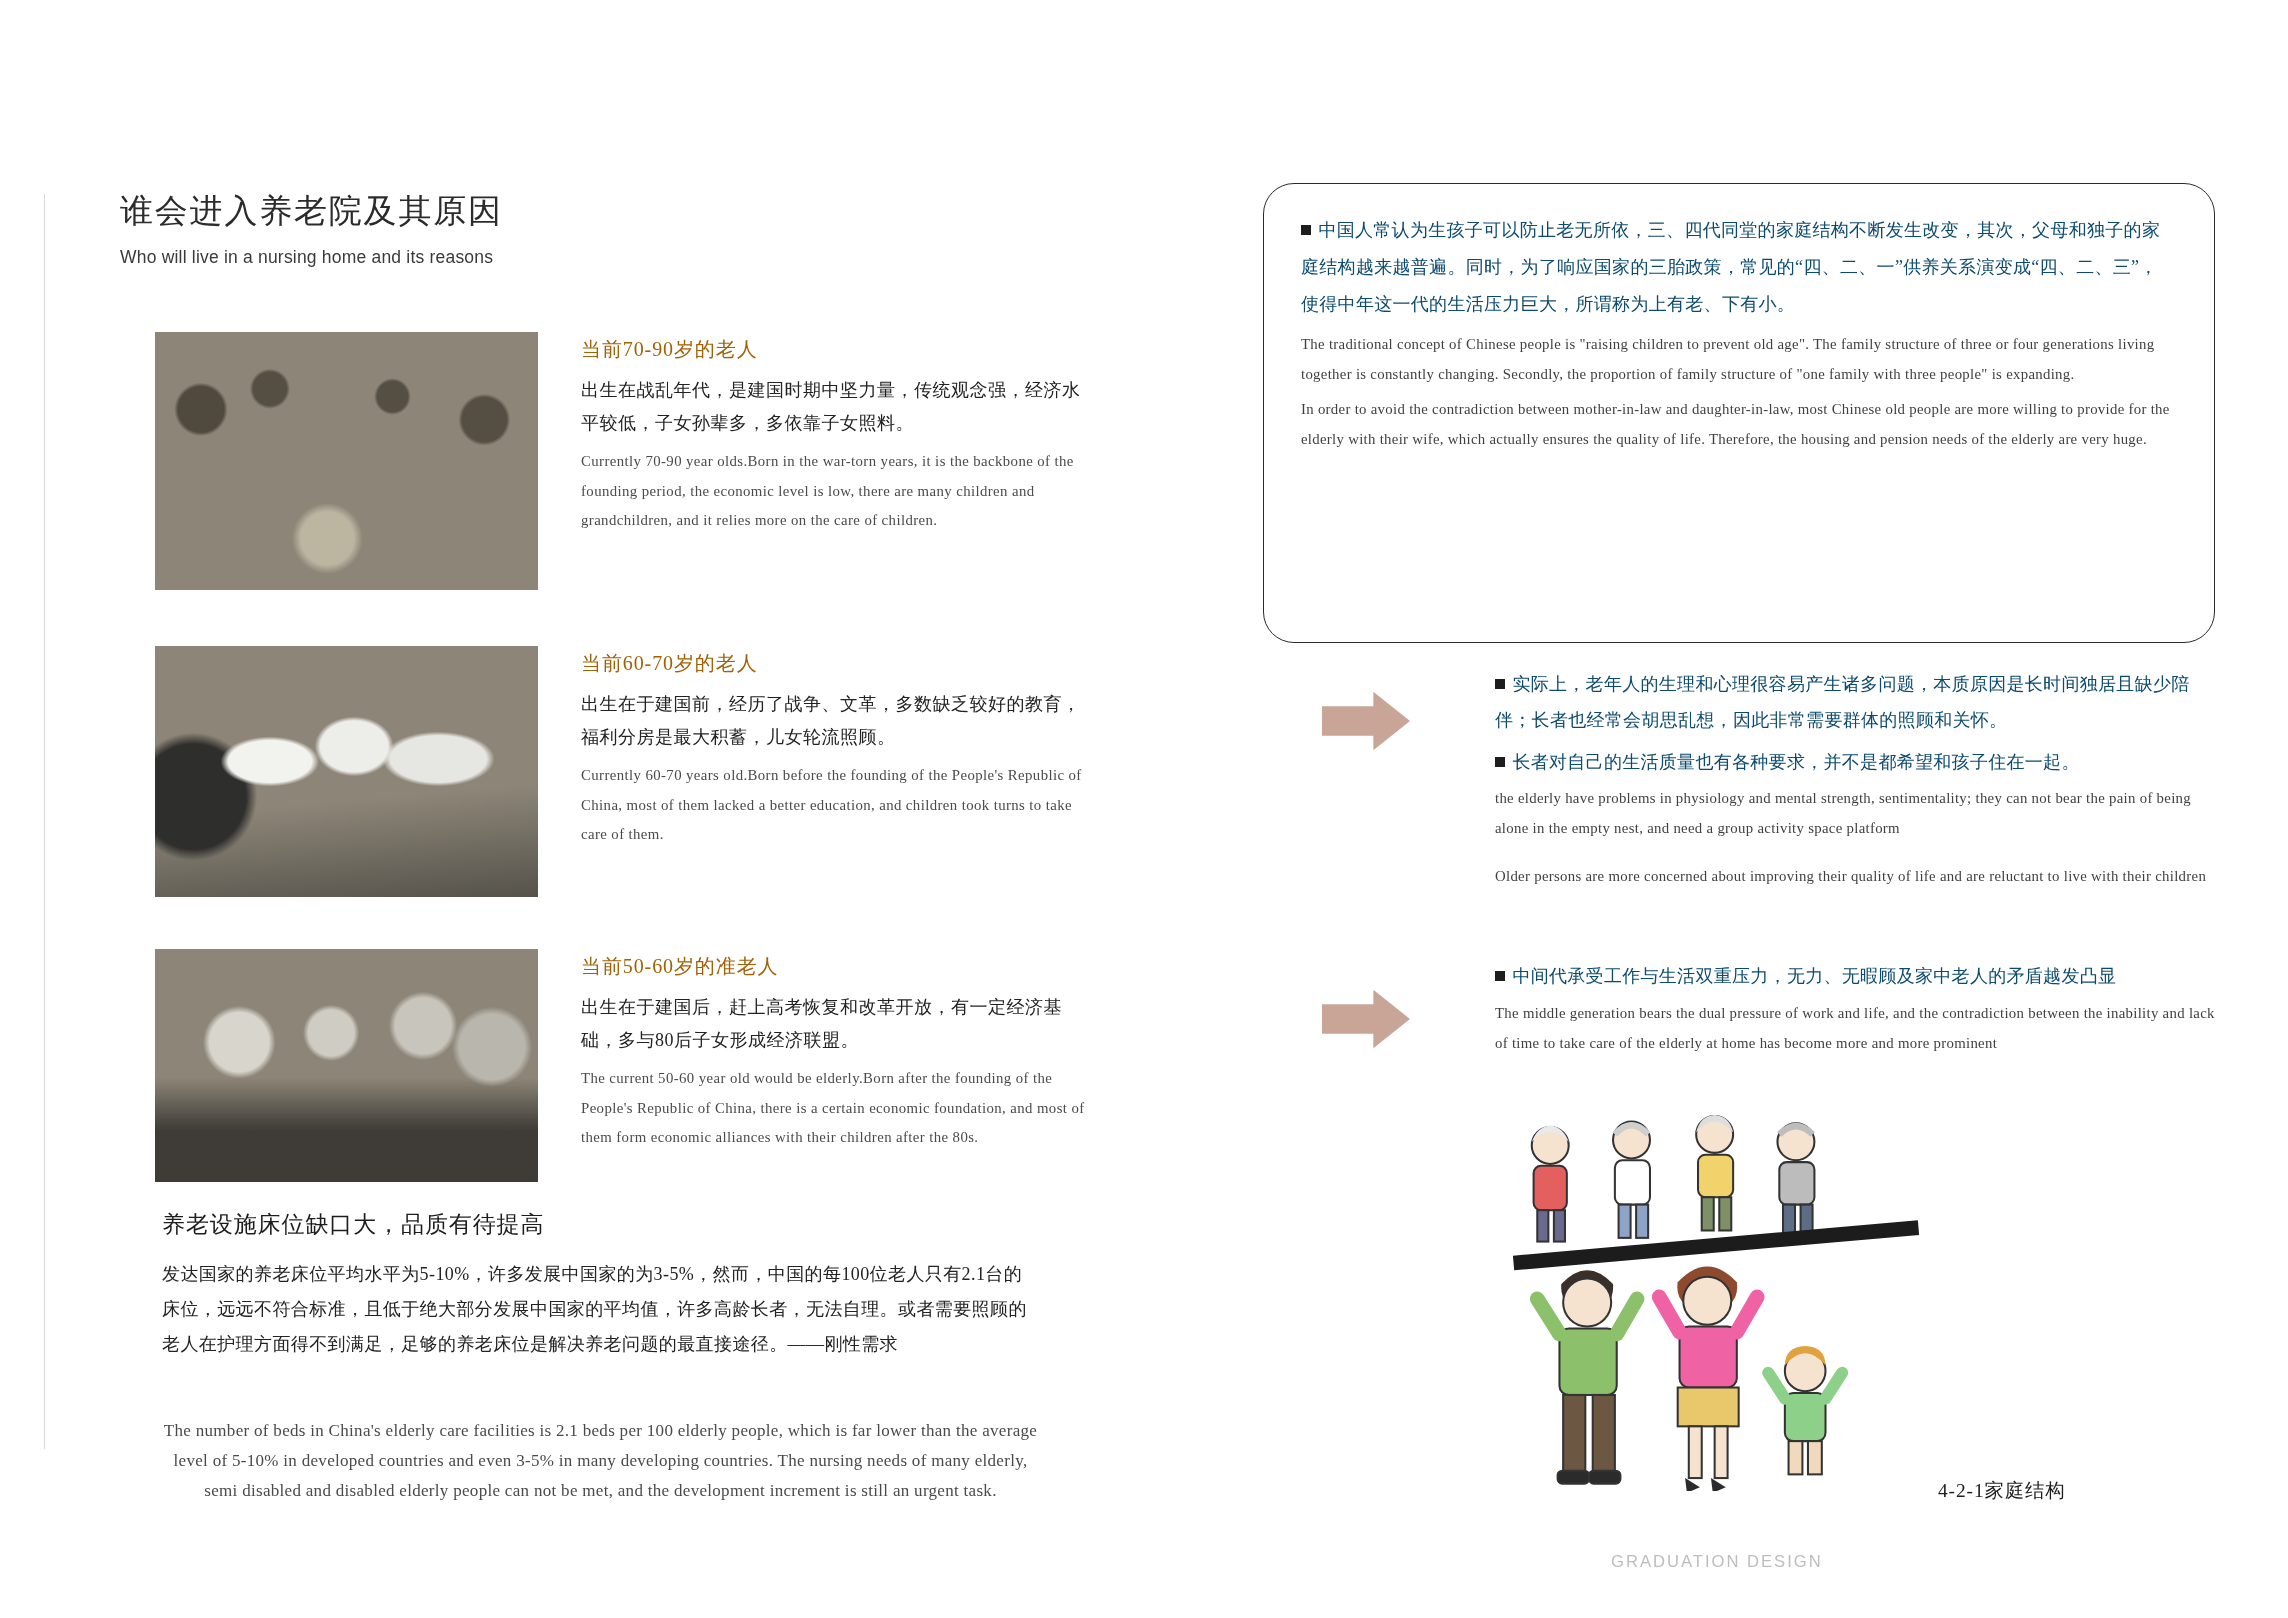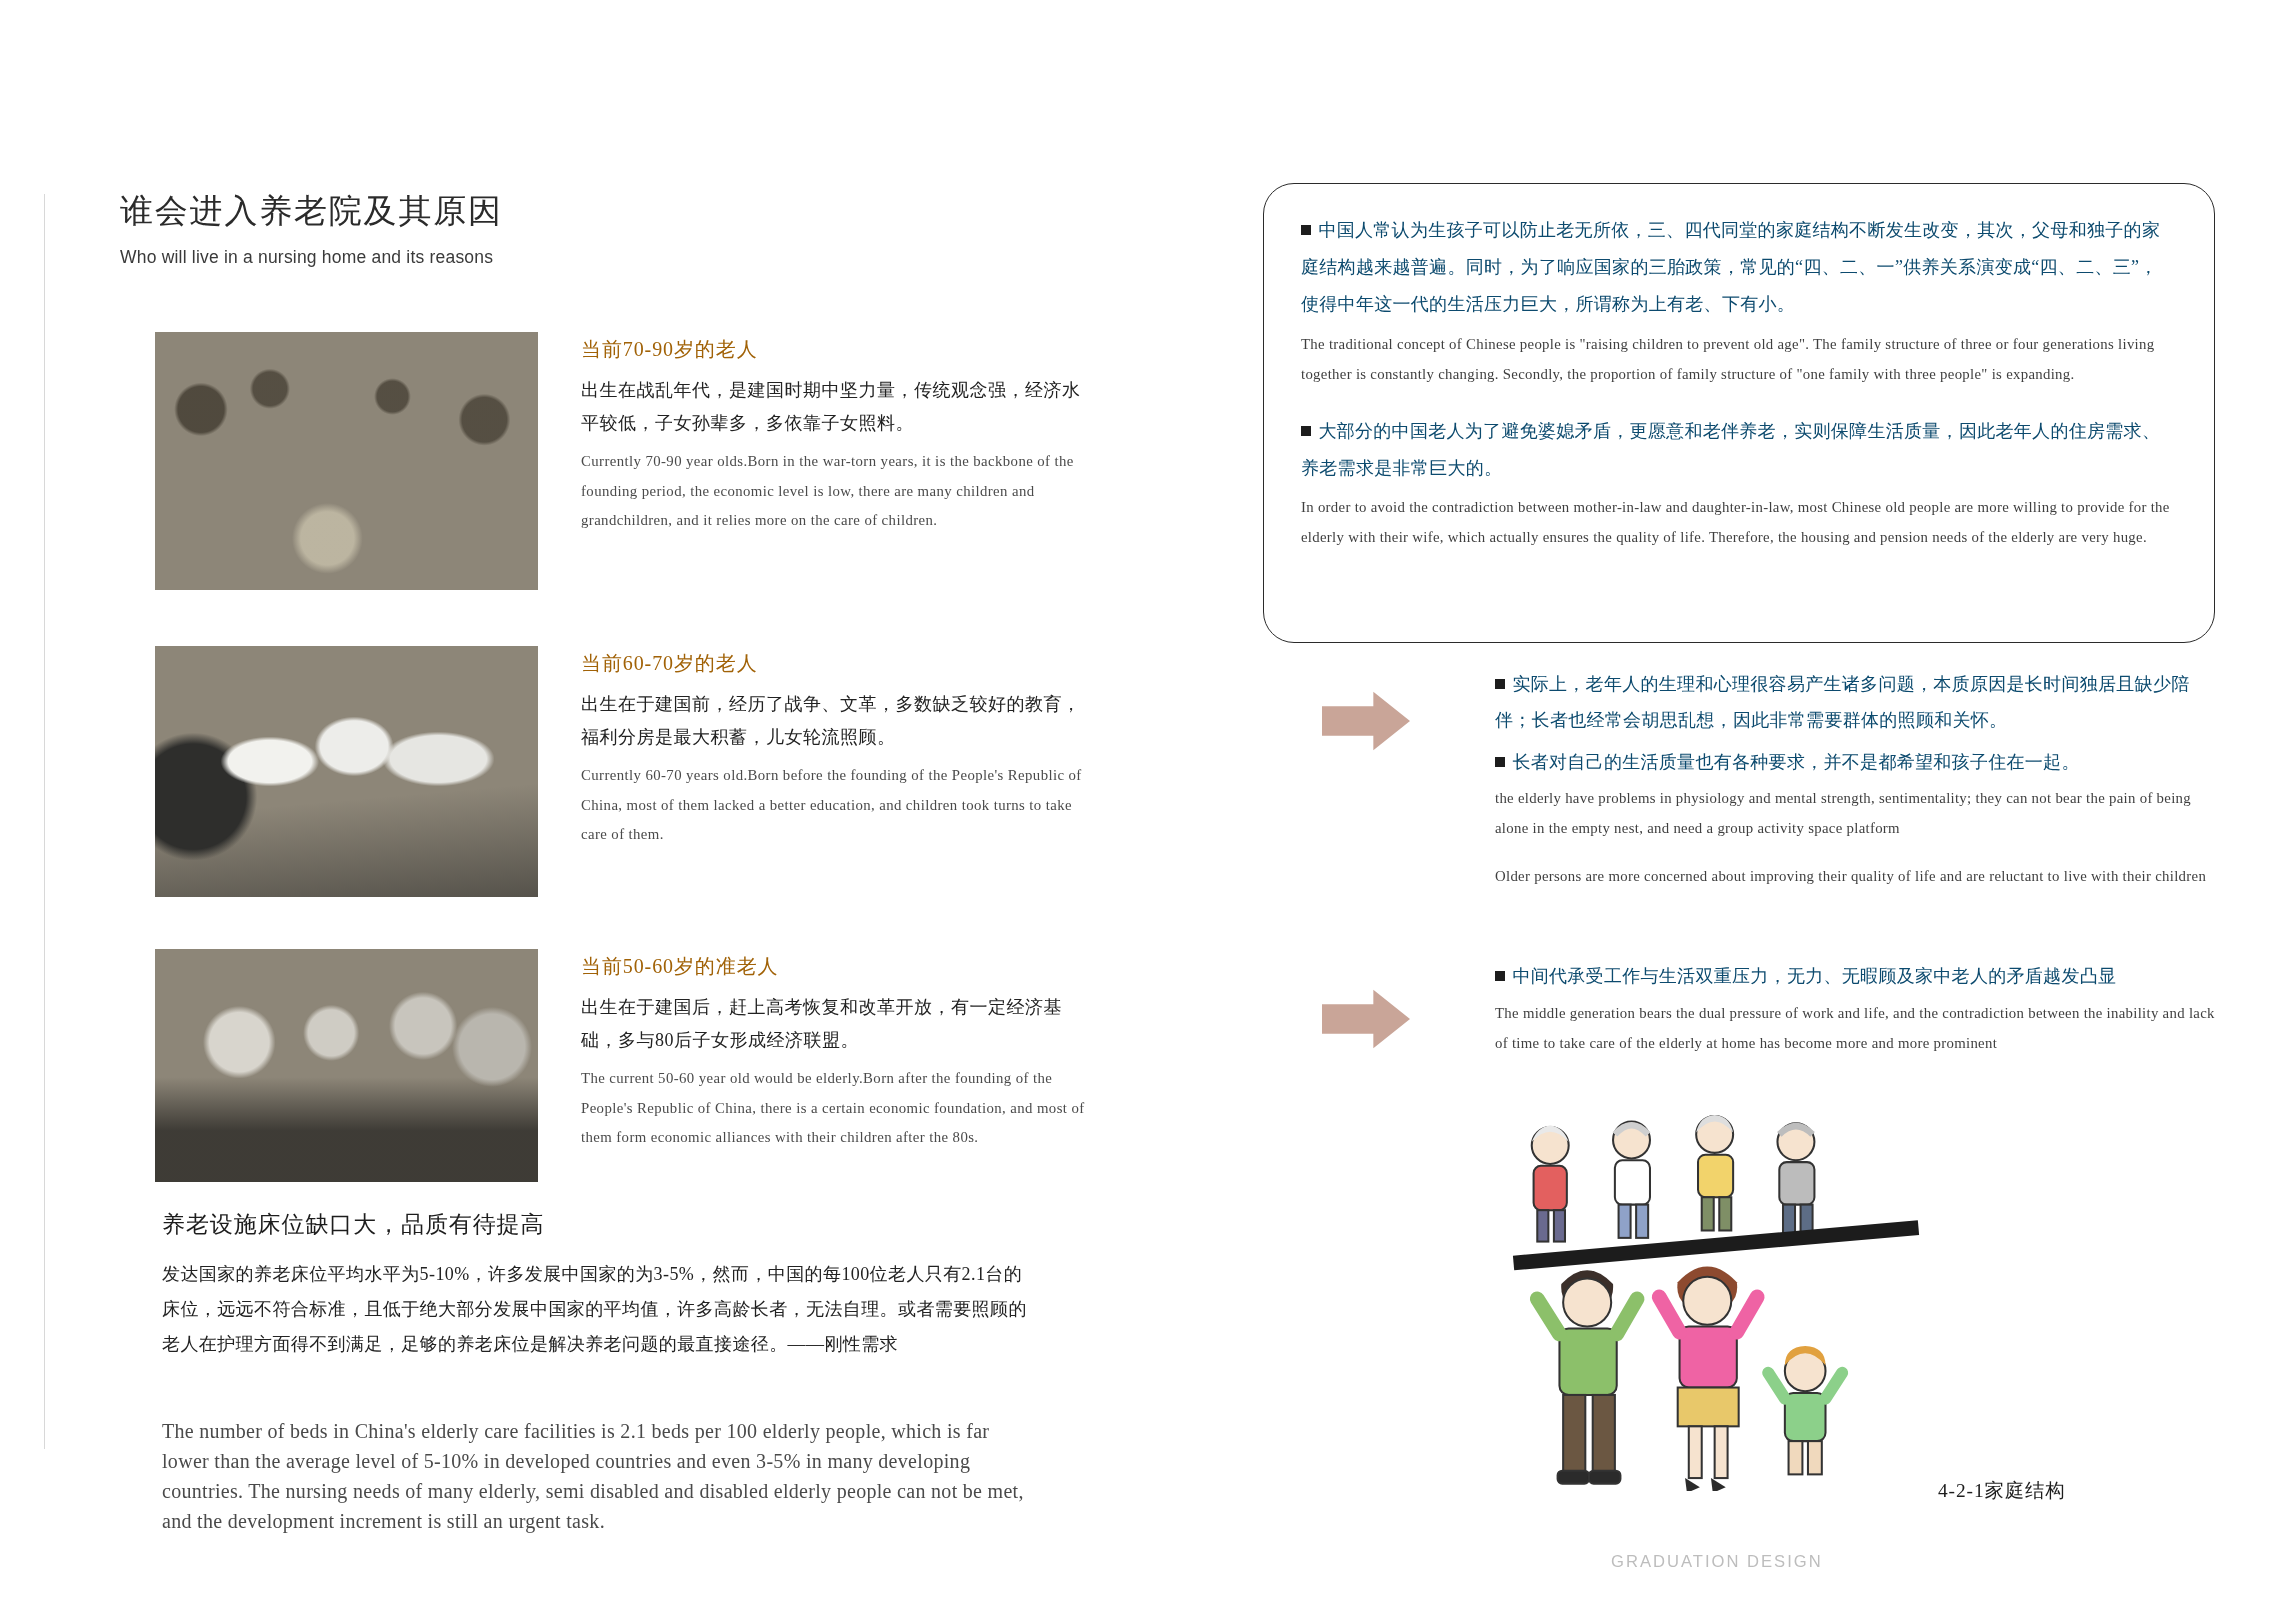--- a/index.html
+++ b/index.html
@@ -115,25 +115,26 @@
   .beds .cn {
     font-family: "Liberation Serif", serif;
     font-size: 18px;
     line-height: 35px;
     color: #222;
     margin: 0;
     letter-spacing: 0.4px;
   }
   .beds .en {
     font-family: "Liberation Serif", serif;
-    font-size: 20px;
+    font-size: 17px;
     line-height: 30px;
     color: #4a4a4a;
     margin: 54px 0 17px 0;
     letter-spacing: 0.3px;
+    text-align: center;
   }
 
   
   .rounded-box {
     position: absolute;
     left: 1263px;
     top: 183px;
     width: 952px;
     height: 460px;
     border: 0.9px solid #2b2b2b;
@@ -295,23 +296,20 @@
     <p class="cn">发达国家的养老床位平均水平为5-10%，许多发展中国家的为3-5%，然而，中国的每100位老人只有2.1台的床位，远远不符合标准，且低于绝大部分发展中国家的平均值，许多高龄长者，无法自理。或者需要照顾的老人在护理方面得不到满足，足够的养老床位是解决养老问题的最直接途径。——刚性需求</p>
     <p class="en">The number of beds in China's elderly care facilities is 2.1 beds per 100 elderly people, which is far lower than the average level of 5-10% in developed countries and even 3-5% in many developing countries. The nursing needs of many elderly, semi disabled and disabled elderly people can not be met, and the development increment is still an urgent task.</p>
   </div>
 
   <div class="rounded-box">
     <div class="rb-inner">
       <p class="r-cn">
         <span class="sq"></span><span>中国人常认为生孩子可以防止老无所依，三、四代同堂的家庭结构不断发生改变，其次，父母和独子的家庭结构越来越普遍。同时，为了响应国家的三胎政策，常见的“四、二、一”供养关系演变成“四、二、三”，使得中年这一代的生活压力巨大，所谓称为上有老、下有小。</span>
       </p>
       <p class="r-en">The traditional concept of Chinese people is "raising children to prevent old age". The family structure of three or four generations living together is constantly changing. Secondly, the proportion of family structure of "one family with three people" is expanding.</p>
-      <p class="r-cn" style="margin-top:24px;">
-        <span class="sq"></span><span>大部分的中国老人为了避免婆媳矛盾，更愿意和老伴养老，实则保障生活质量，因此老年人的住房需求、养老需求是非常巨大的。</span>
-      </p>
       <p class="r-en">In order to avoid the contradiction between mother-in-law and daughter-in-law, most Chinese old people are more willing to provide for the elderly with their wife, which actually ensures the quality of life. Therefore, the housing and pension needs of the elderly are very huge.</p>
     </div>
   </div>
 
   <div class="arrow" style="left:1320px; top:688px;">
     <svg width="92" height="66" viewBox="0 0 100 72" xmlns="http://www.w3.org/2000/svg">
       <path d="M2 20 H58 V4 L98 36 L58 68 V52 H2 Z" fill="#c9a598"></path>
     </svg>
   </div>
 

